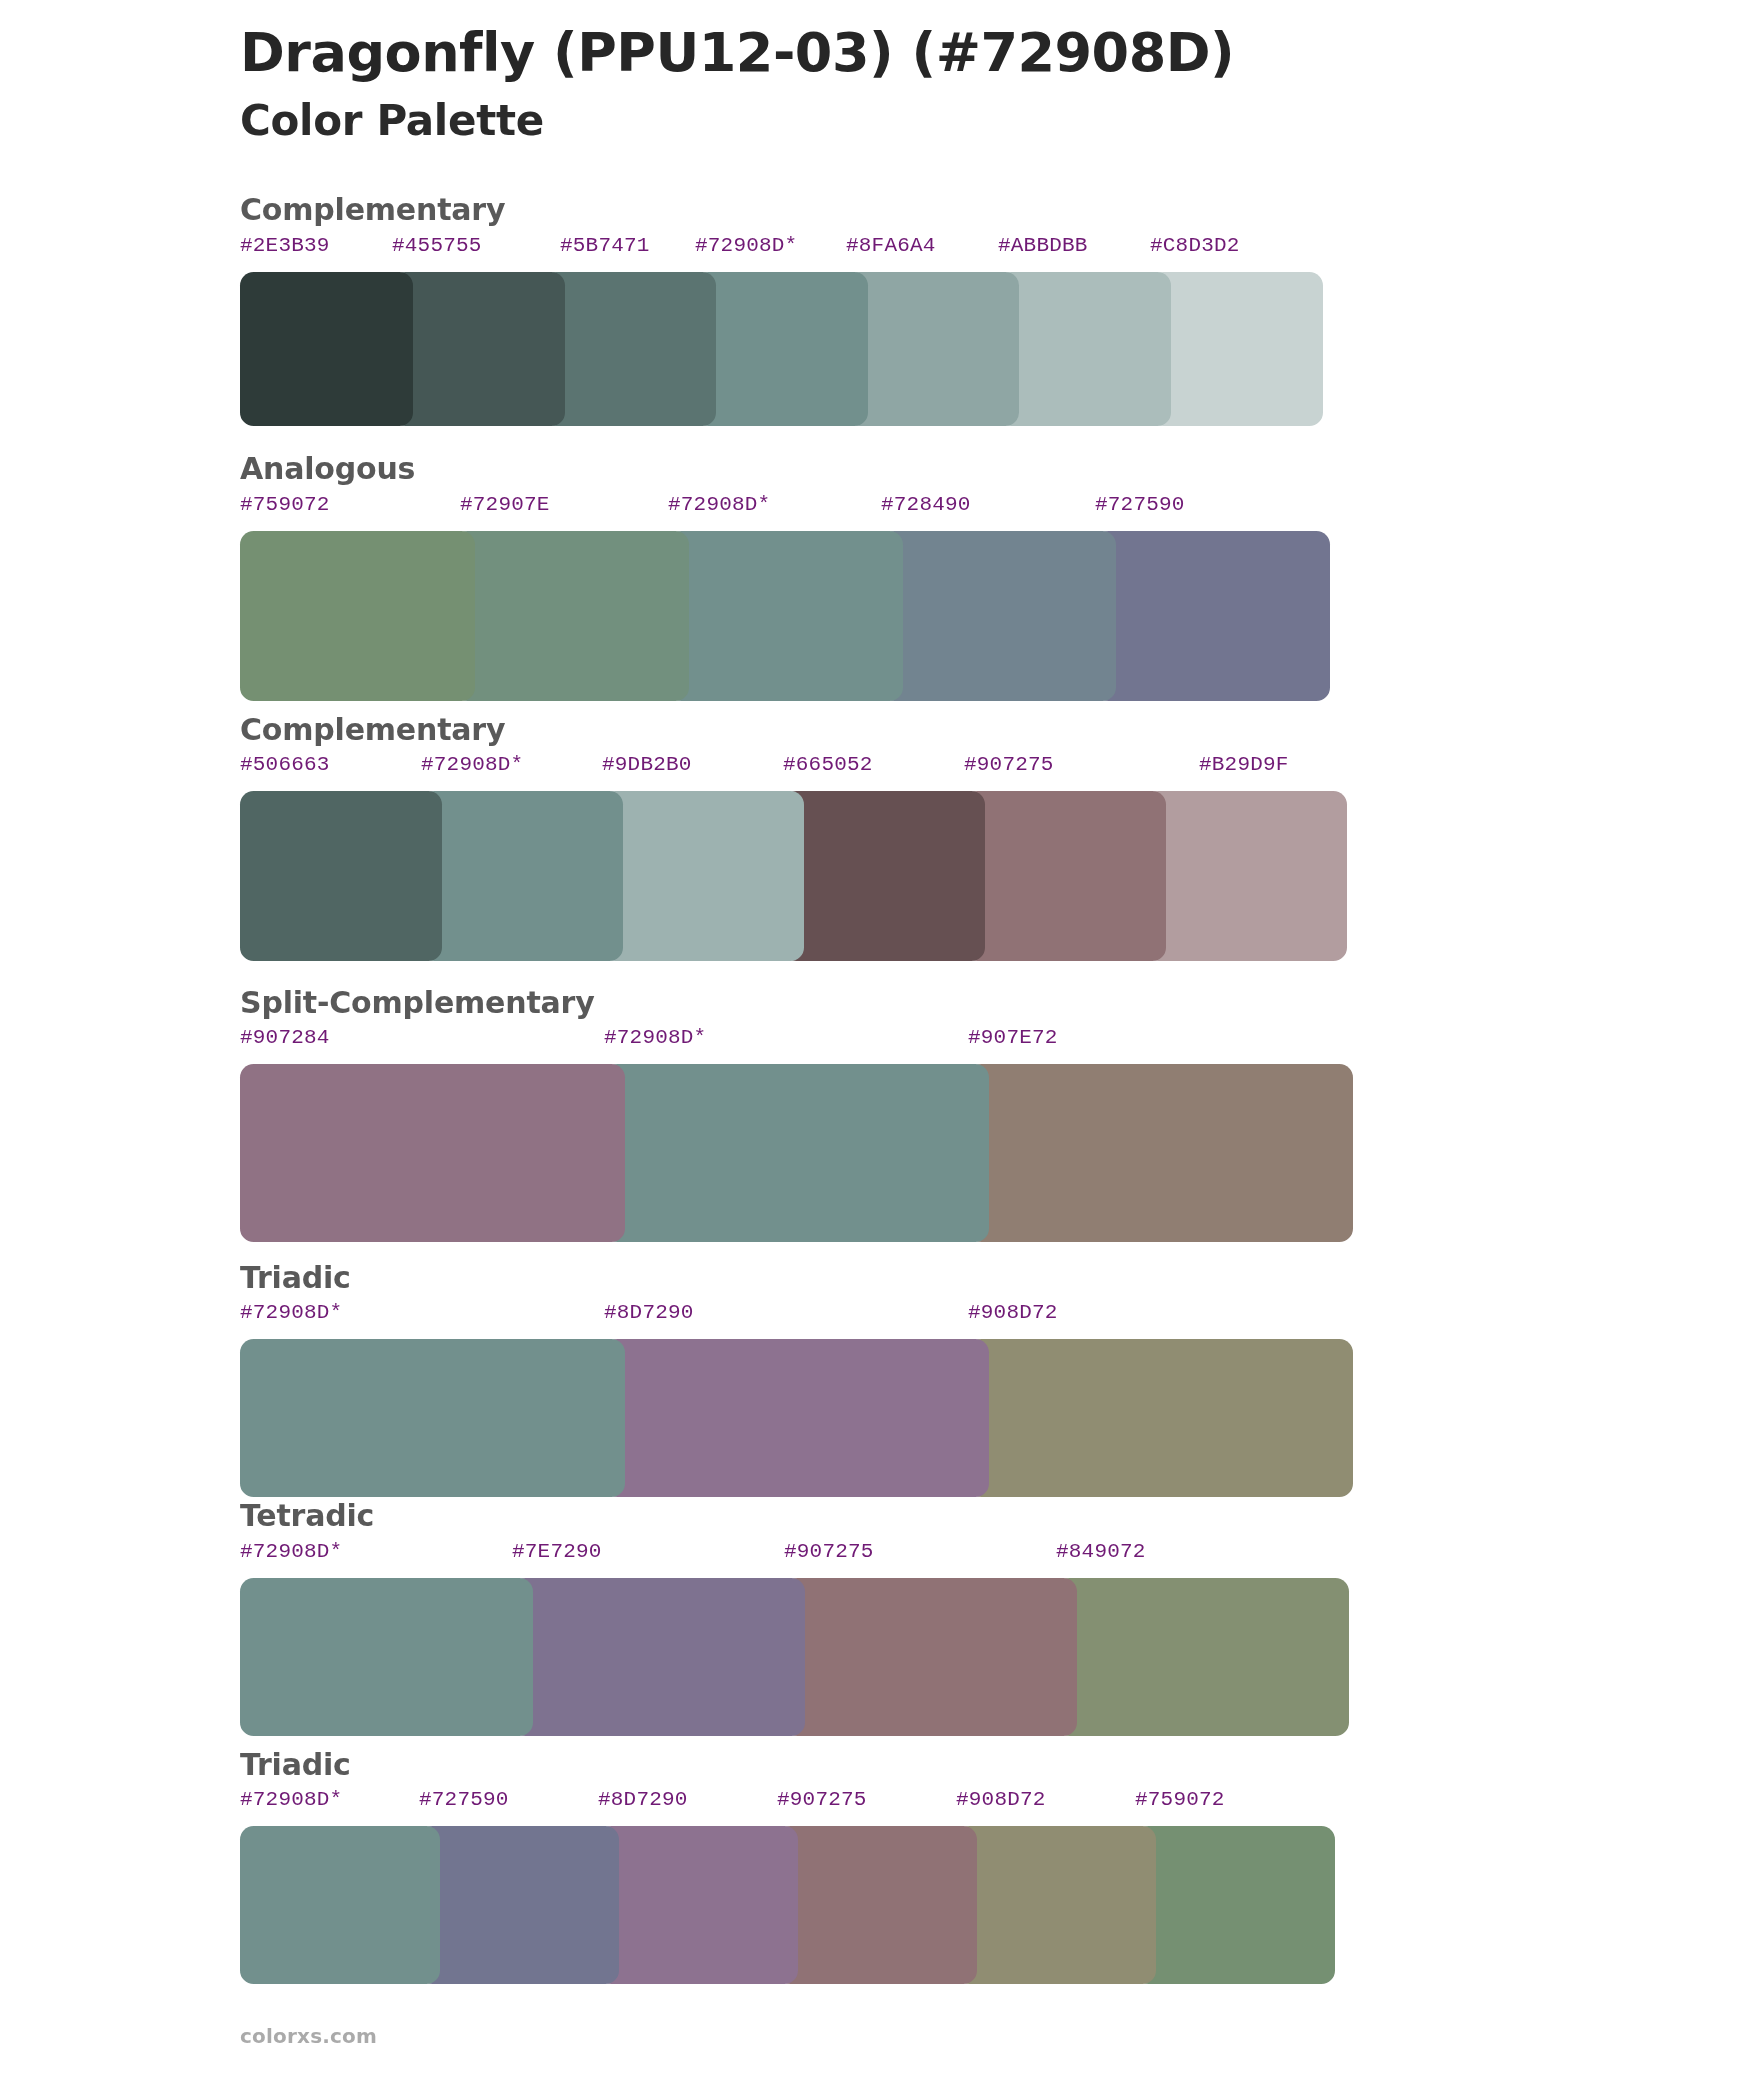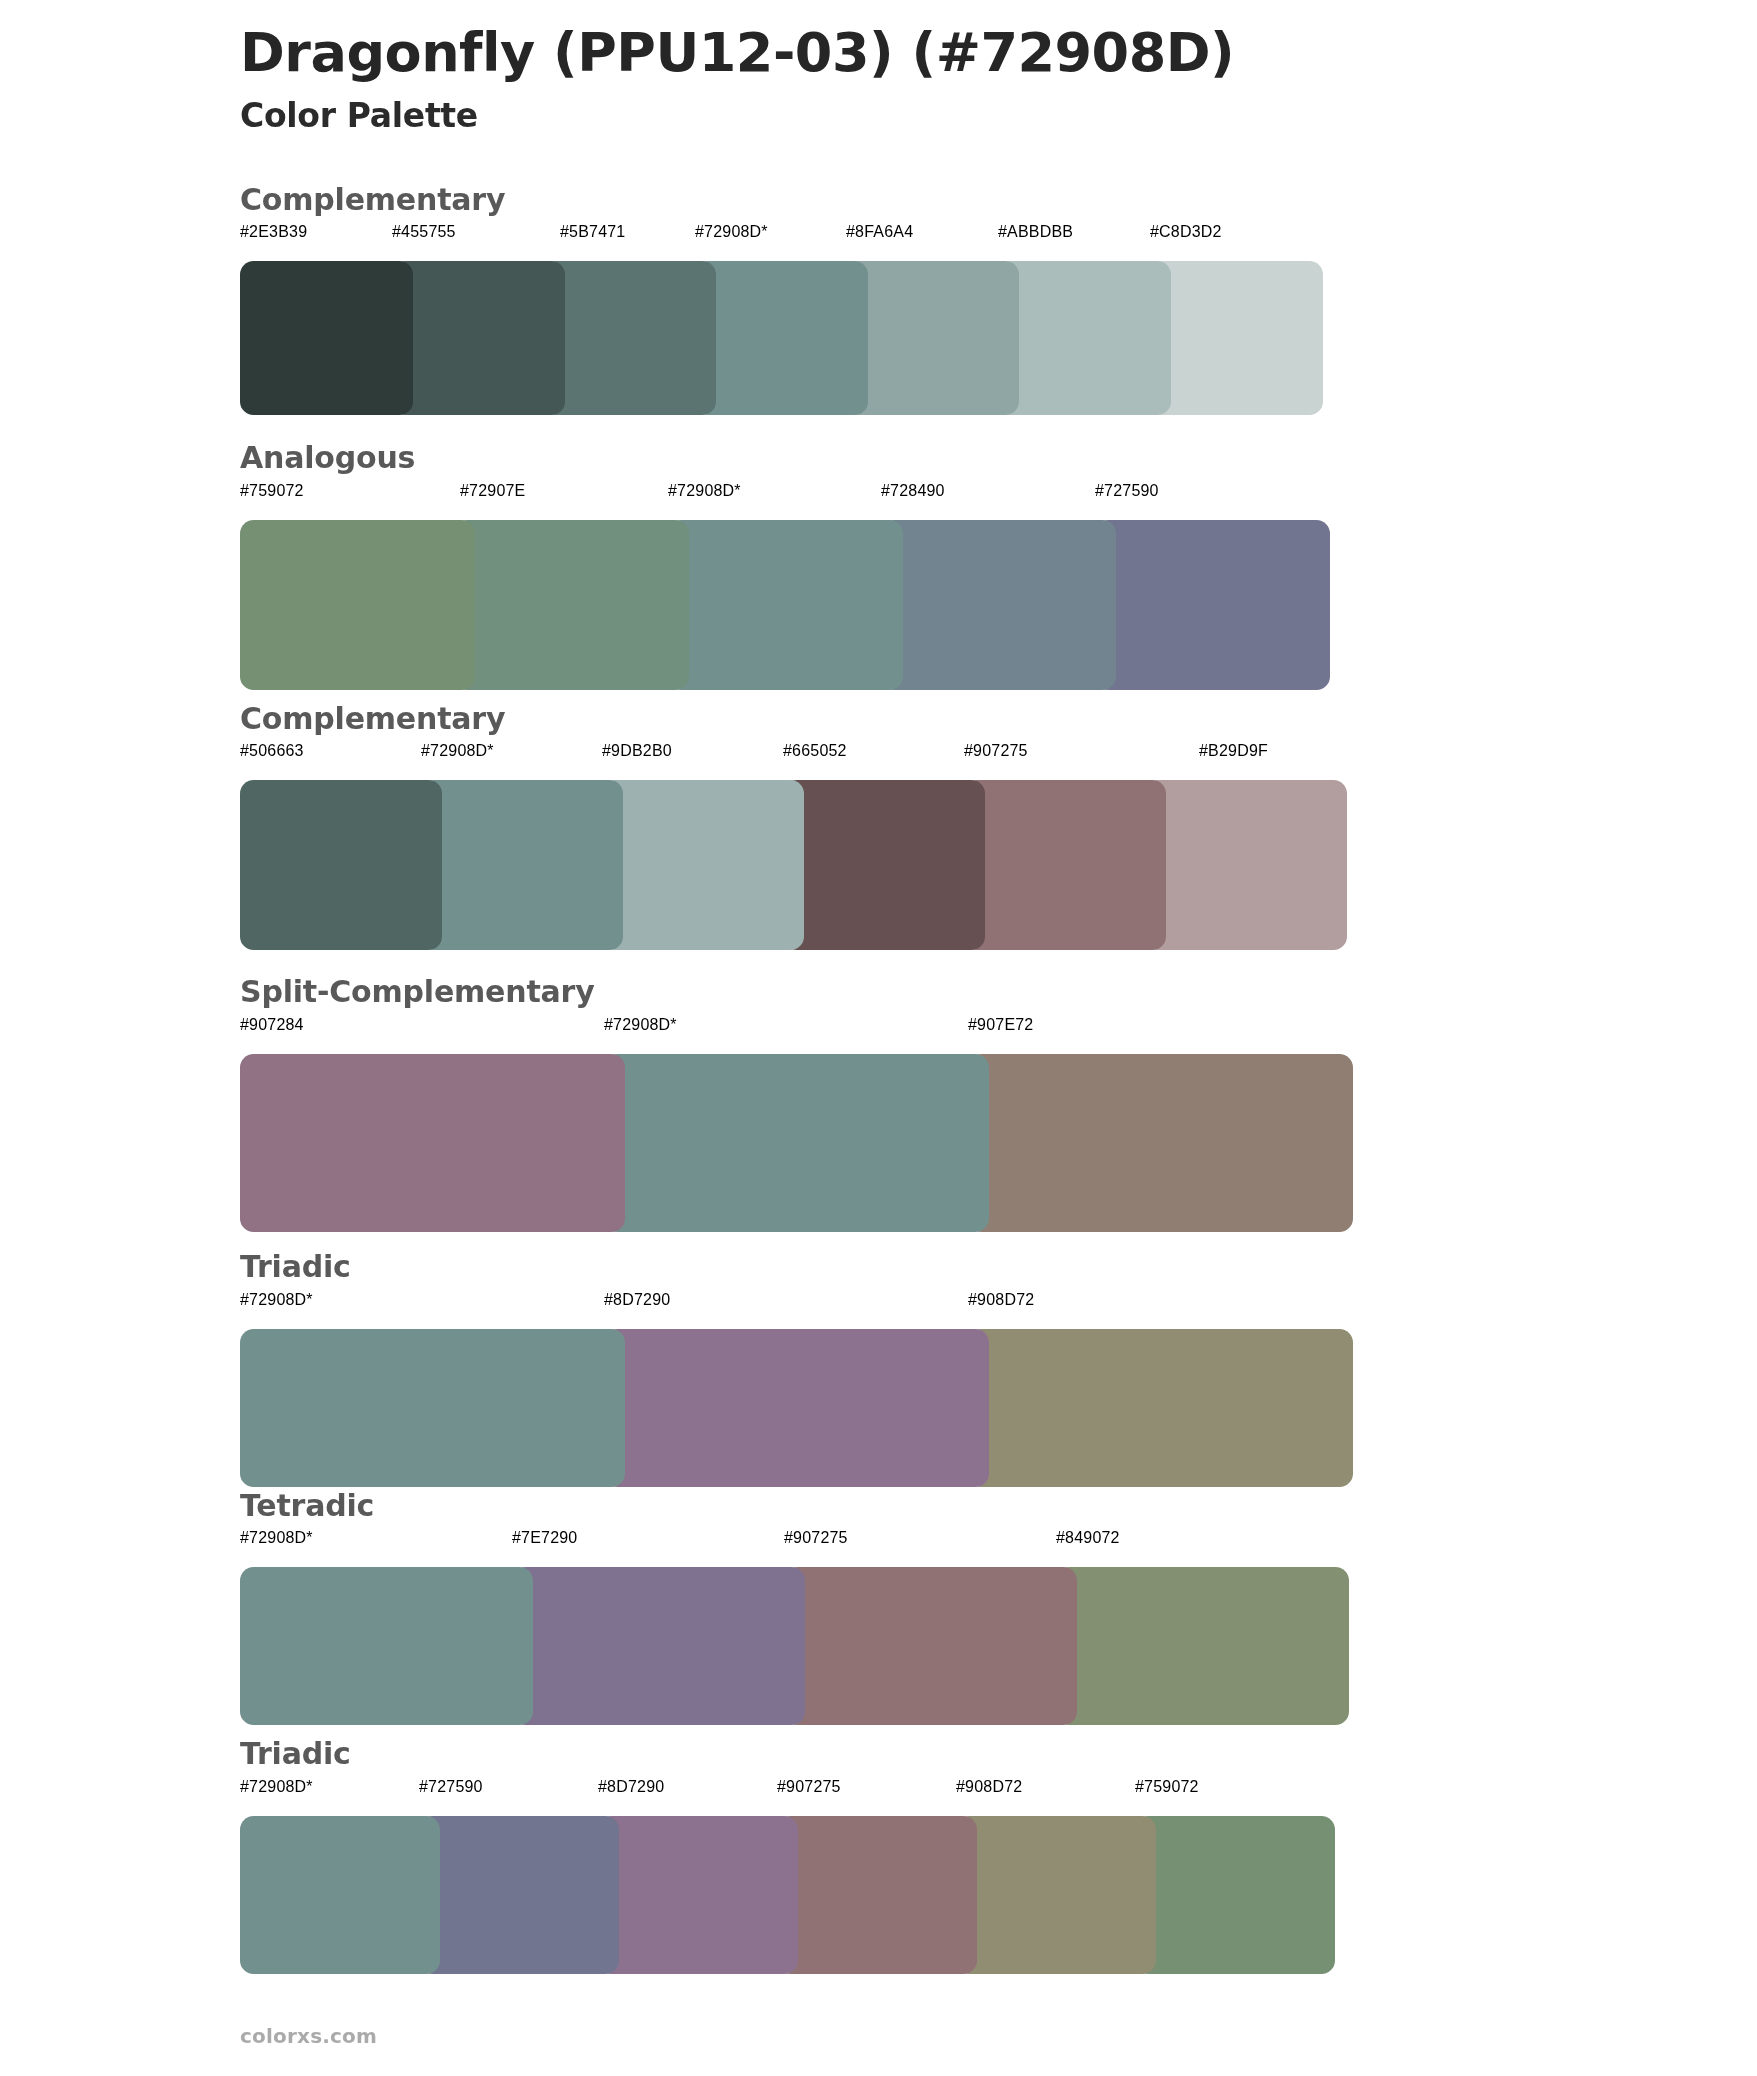--- a/index.html
+++ b/index.html
@@ -30,21 +30,21 @@
   .page-title {
     font-size: 54px;
     font-weight: bold;
     color: #262626;
     letter-spacing: -0.5px;
     line-height: 1.18;
     margin: 0;
     font-family: "DejaVu Sans", sans-serif;
   }
   .page-subtitle {
-    font-size: 33px;
+    font-size: 42px;
     font-weight: bold;
     color: #2b2b2b;
     letter-spacing: -0.3px;
     line-height: 1.2;
     margin: 11.2px 0 0 0;
     font-family: "DejaVu Sans", sans-serif;
   }
 
   
   .sections {
@@ -72,25 +72,25 @@
   .swatch {
     position: absolute;
     top: 38px;
     bottom: 0;
     border-radius: 13.6px;
   }
   .swatch-label {
     position: absolute;
     top: 0;
     left: 0;
-    font-size: 16px;
-    color: #000000;
+    font-size: 21px;
+    color: #701a75;
     letter-spacing: 0.2px;
     white-space: nowrap;
-    font-family: Liberation Sans, sans-serif;
+    font-family: Liberation Mono, monospace;
   }
 
   
   .s-mono   .swatch-strip { height: 192px; }
   .s-ana    .swatch-strip { height: 208px; }
   .s-comp   .swatch-strip { height: 208px; }
   .s-split  .swatch-strip { height: 216px; }
   .s-tri    .swatch-strip { height: 196px; }
   .s-tetra  .swatch-strip { height: 196px; }
   .s-hexa   .swatch-strip { height: 196px; }

